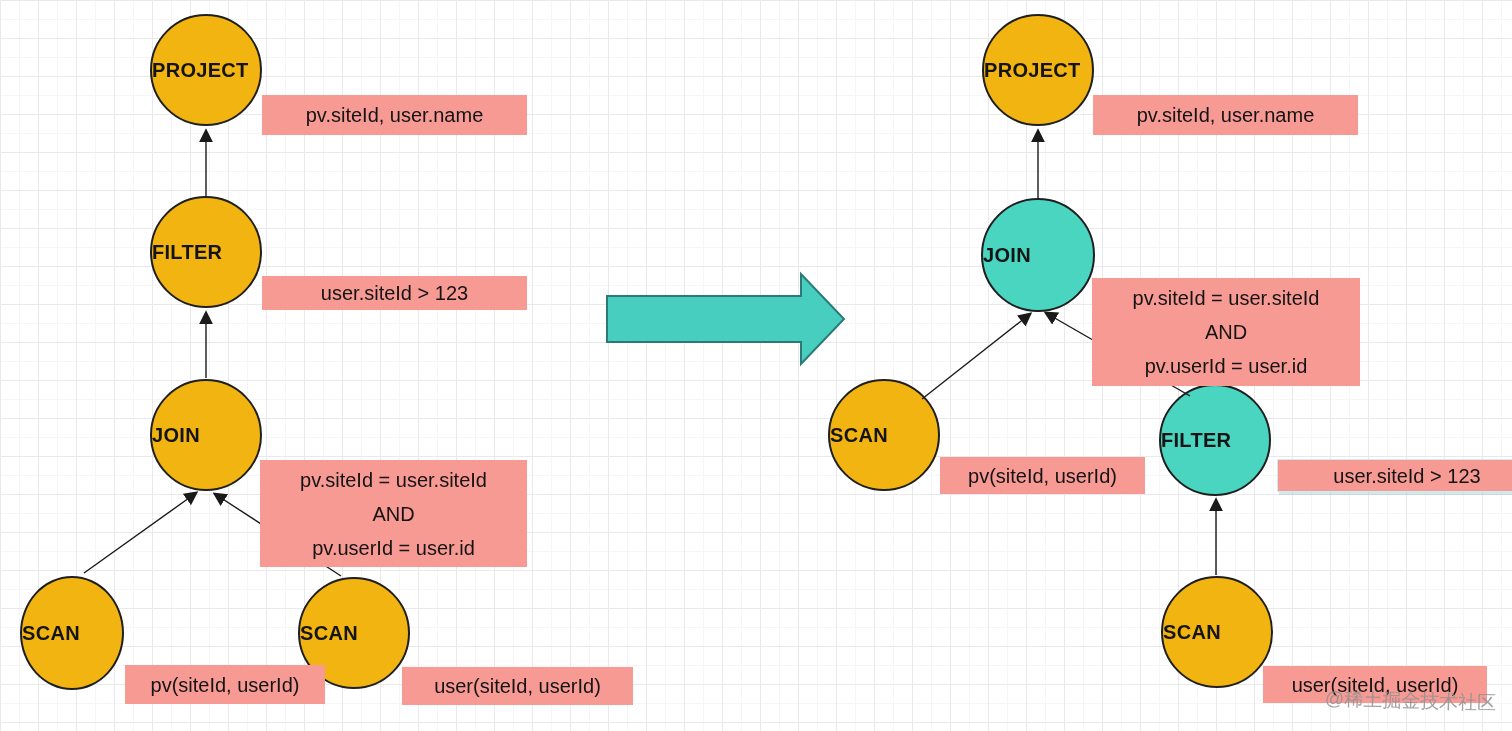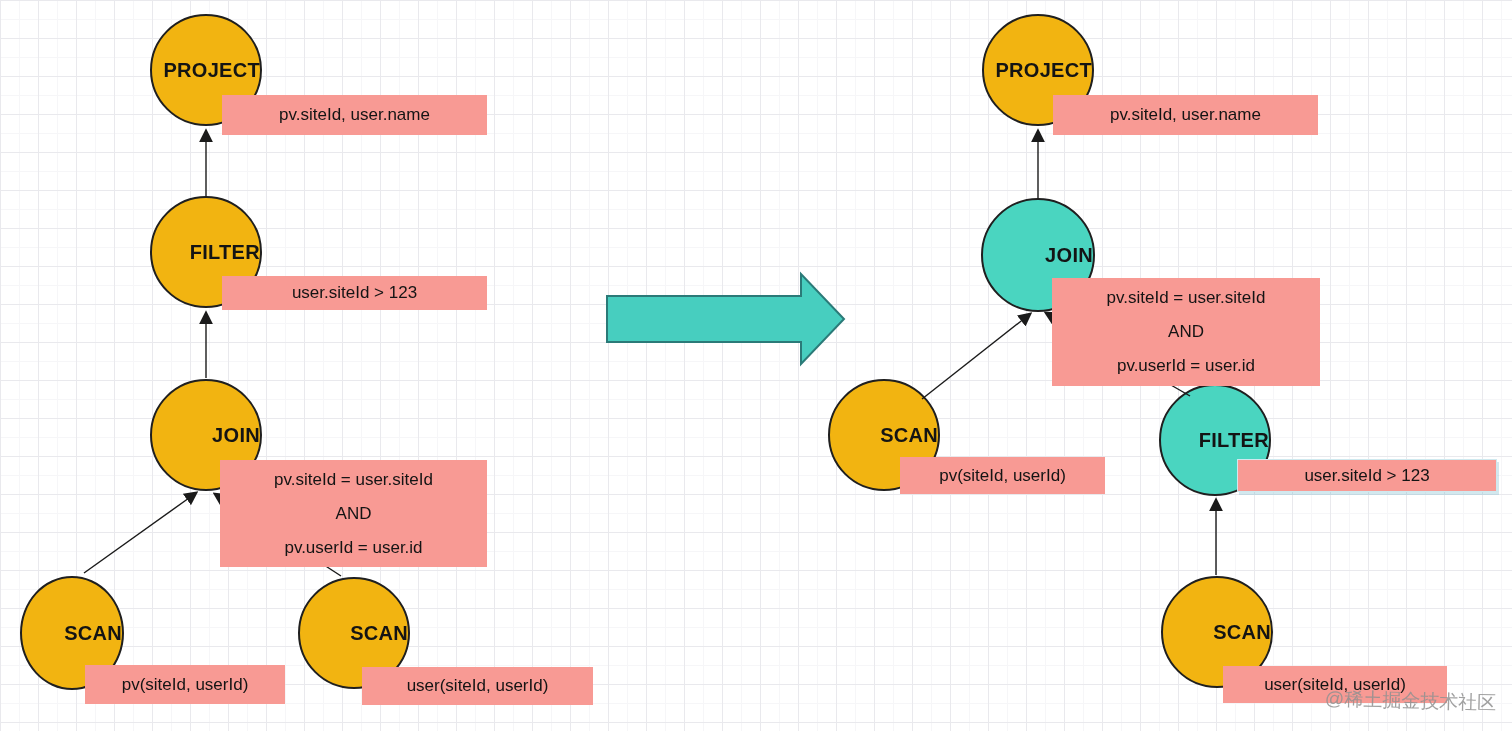--- a/index.html
+++ b/index.html
@@ -22,34 +22,35 @@
     background-color:#ffffff;
     background-image:
       linear-gradient(#e9e9ed 1px, transparent 1px),
       linear-gradient(90deg, #e9e9ed 1px, transparent 1px),
       linear-gradient(#f6f6f8 1px, transparent 1px),
       linear-gradient(90deg, #f6f6f8 1px, transparent 1px);
     background-size:38px 38px,38px 38px,19px 19px,19px 19px;
   }
   .node{
     position:absolute;border-radius:50%;
-    display:flex;align-items:center;justify-content:flex-end;
+    display:flex;align-items:center;justify-content:flex-start;
     border:2px solid #1f1f1f;box-sizing:border-box;
     z-index:1;
   }
   .node.orange{background:var(--orange);}
   .node.teal{background:var(--teal);}
   .node span{
     font-weight:bold;font-size:20px;color:var(--ink);letter-spacing:.3px;
   }
   .plabel{
     position:absolute;background:var(--pink);color:var(--ink);
     display:flex;flex-direction:column;align-items:center;justify-content:center;
-    font-size:17px;line-height:34px;z-index:3;box-sizing:border-box;
+    font-size:20px;line-height:34px;z-index:3;box-sizing:border-box;
     white-space:nowrap;
+    margin-left:40px;
   }
   .plabel.bordered{
     border:1px solid #cfe9ef;
     box-shadow:2px 3px 0 rgba(130,190,205,.35);
   }
   svg.edges{
     position:absolute;left:0;top:0;z-index:2;pointer-events:none;
   }
   svg.edges line{stroke:var(--edge);stroke-width:1.4px;}
   svg.edges .arrowhead{fill:var(--edge);}

